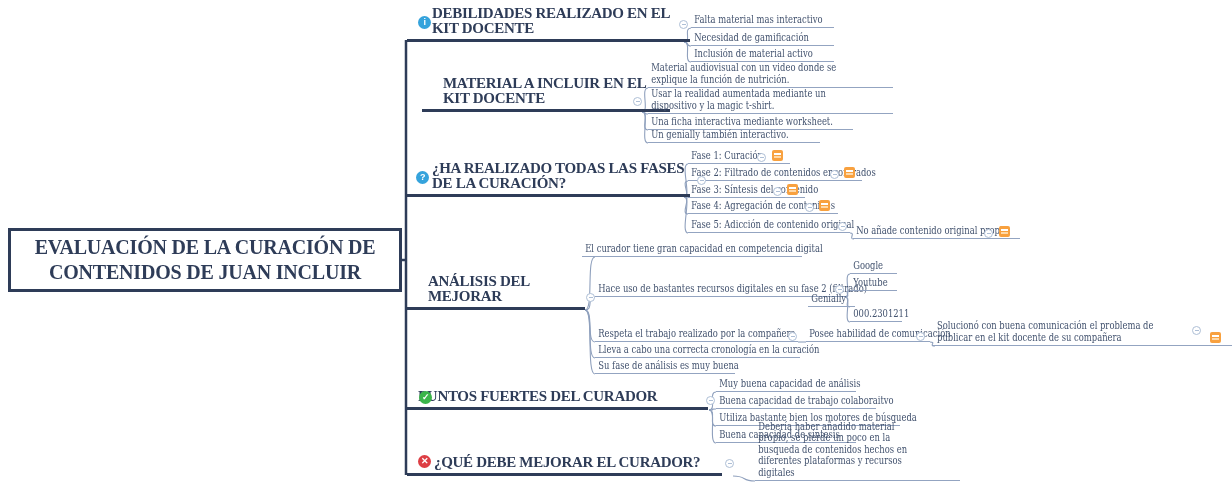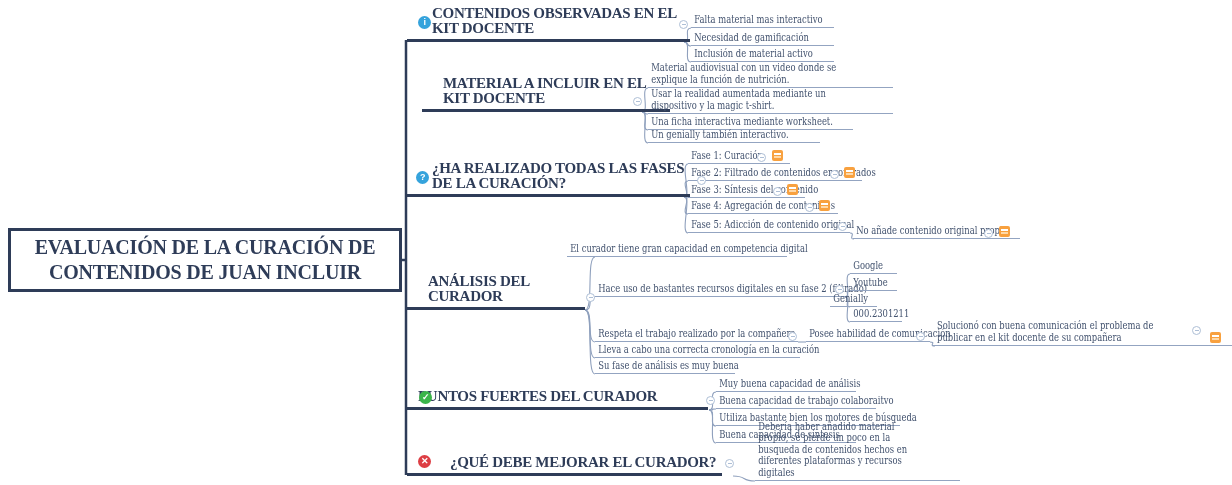--- a/index.html
+++ b/index.html
@@ -91,21 +91,21 @@
       <path d="M733,476 C747,476 741,481 755,481"></path>
     </g>
   </svg>
 
   <div class="root">
     <span>EVALUACIÓN DE LA CURACIÓN DE CONTENIDOS DE JUAN INCLUIR</span>
   </div>
 
   <div class="b" style="left:407px;top:11px;width:283px;height:31px">
     <span class="bicon" style="left:11px;top:5px;background:#35a3dc">i</span>
-    <span class="lbl" style="padding-left:25px">CONTENIDOS OBSERVADAS EN EL KIT DOCENTE</span>
+    <span class="lbl" style="padding-left:25px">DEBILIDADES REALIZADO EN EL KIT DOCENTE</span>
   </div>
   <span class="collapse" style="left:679px;top:20px"></span>
   <div class="c" style="left:691px;top:15px;width:143px;height:13px">
     <span class="lbl">Falta material mas interactivo</span>
     </div>
   <div class="c" style="left:691px;top:33px;width:143px;height:13px">
     <span class="lbl">Necesidad de gamificación</span>
     </div>
   <div class="c" style="left:691px;top:49px;width:143px;height:13px">
     <span class="lbl">Inclusión de material activo</span>
@@ -157,37 +157,37 @@
     <span class="lbl">Fase 5: Adicción de contenido original</span>
     </div>
   <span class="collapse" style="left:838px;top:222px"></span>
   <div class="c" style="left:853px;top:226px;width:167px;height:13px">
     <span class="lbl">No añade contenido original propio</span>
     </div>
   <span class="collapse" style="left:984px;top:229px"></span>
   <span class="note" style="left:999px;top:226px"></span>
 
   <div class="b" style="left:407px;top:287px;width:178px;height:23px">
-    <span class="lbl" style="padding-left:21px">ANÁLISIS DEL CURADOR</span>
+    <span class="lbl" style="padding-left:21px">ANÁLISIS DEL MEJORAR</span>
   </div>
   <span class="collapse" style="left:586px;top:293px"></span>
-  <div class="c" style="left:567px;top:244px;width:220px;height:13px">
+  <div class="c" style="left:582px;top:244px;width:220px;height:13px">
     <span class="lbl">El curador tiene gran capacidad en competencia digital</span>
     </div>
   <div class="c" style="left:595px;top:284px;width:250px;height:13px">
     <span class="lbl">Hace uso de bastantes recursos digitales en su fase 2 (filtrado)</span>
     </div>
   <span class="collapse" style="left:835px;top:285px"></span>
   <div class="c" style="left:850px;top:261px;width:47px;height:13px">
     <span class="lbl">Google</span>
     </div>
   <div class="c" style="left:850px;top:278px;width:47px;height:13px">
     <span class="lbl">Youtube</span>
     </div>
-  <div class="c" style="left:830px;top:294px;width:47px;height:13px">
+  <div class="c" style="left:808px;top:294px;width:47px;height:13px">
     <span class="lbl">Genially</span>
     </div>
   <div class="c" style="left:850px;top:309px;width:52px;height:13px">
     <span class="lbl">000.2301211</span>
     </div>
   <div class="c" style="left:595px;top:329px;width:203px;height:13px">
     <span class="lbl">Respeta el trabajo realizado por la compañera</span>
     </div>
   <span class="collapse" style="left:788px;top:332px"></span>
   <div class="c" style="left:806px;top:329px;width:124px;height:13px">
@@ -219,20 +219,20 @@
     </div>
   <div class="c" style="left:716px;top:413px;width:184px;height:13px">
     <span class="lbl">Utiliza bastante bien los motores de búsqueda</span>
     </div>
   <div class="c" style="left:716px;top:430px;width:140px;height:13px">
     <span class="lbl">Buena capacidad de síntesis</span>
     </div>
 
   <div class="b" style="left:407px;top:452px;width:315px;height:24px">
     <span class="bicon" style="left:11px;top:3px;background:#dd3e44">✕</span>
-    <span class="lbl" style="padding-left:43px">¿QUÉ DEBE MEJORAR EL CURADOR?</span>
+    <span class="lbl" style="padding-left:27px">¿QUÉ DEBE MEJORAR EL CURADOR?</span>
   </div>
   <span class="collapse" style="left:725px;top:459px"></span>
   <div class="c wrap" style="left:755px;top:443px;width:205px;height:38px">
     <span class="lbl" style="width:250px">Debería haber añadido material propio, se pierde un poco en la busqueda de contenidos hechos en diferentes plataformas y recursos digitales</span>
     </div>
 
 </div>
 
 </body></html>

